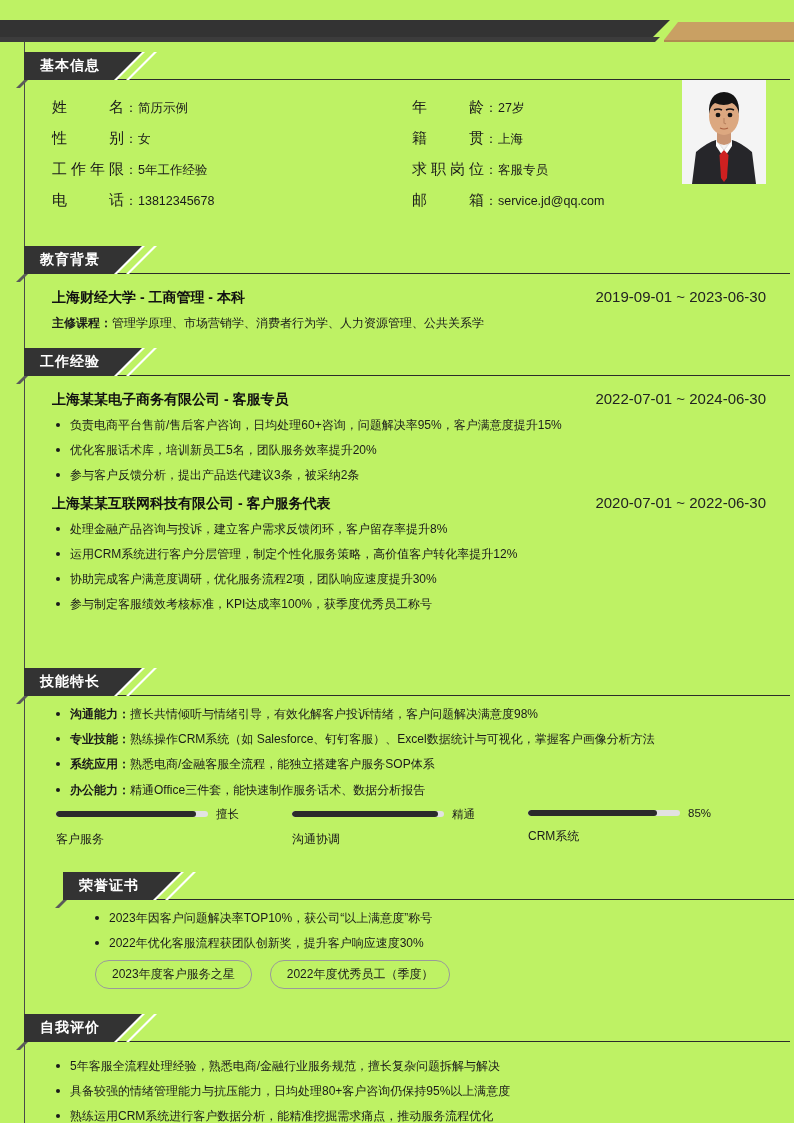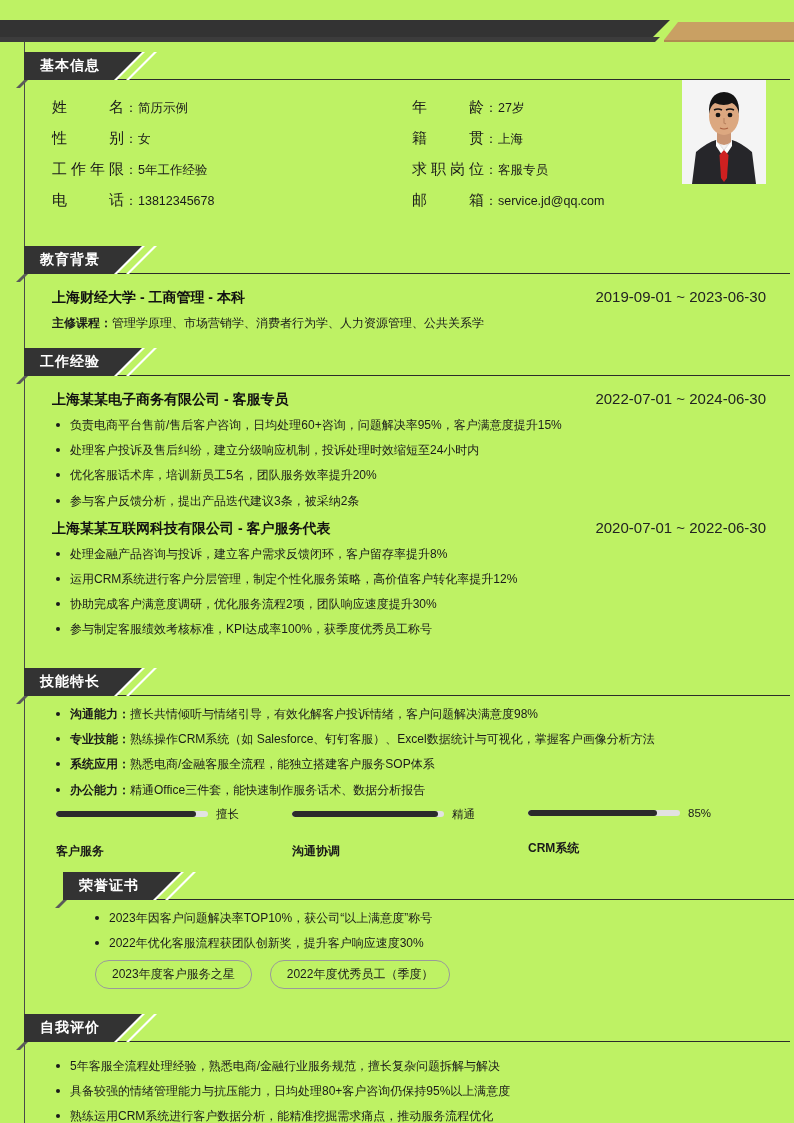--- a/index.html
+++ b/index.html
@@ -186,21 +186,21 @@
   .bar-cell { width: 236px; }
   .bar-top { display: flex; align-items: center; gap: 8px; }
   .bar-track {
     width: 152px; height: 6px;
     background: #e2e2e2;
     border-radius: 3px;
     overflow: hidden;
   }
   .bar-fill { height: 6px; background: #2b2b2b; border-radius: 3px; }
   .bar-level { font-size: 11.5px; color: #1a1a1a; white-space: nowrap; }
-  .bar-name { font-size: 12px; color: #1a1a1a; margin-top: 21px; font-weight: bold; }
+  .bar-name { font-size: 12px; color: #1a1a1a; margin-top: 9px; }
 
   
   .tags { display: flex; gap: 18px; margin-top: 6px; padding-left: 4px; }
   .tag {
     border: 1px solid #9a9a9a;
     border-radius: 14px;
     padding: 5px 16px;
     font-size: 12px;
     color: #1a1a1a;
     white-space: nowrap;
@@ -338,21 +338,20 @@
       <div class="sec-head-tail"></div>
     </div>
     <div class="sec-body">
 
       <div class="entry-head">
         <span class="entry-title">上海某某电子商务有限公司 - 客服专员</span>
         <span class="entry-date">2022-07-01 ~ 2024-06-30</span>
       </div>
       <ul class="bullets">
         <li>负责电商平台售前/售后客户咨询，日均处理60+咨询，问题解决率95%，客户满意度提升15%</li>
-        <li>处理客户投诉及售后纠纷，建立分级响应机制，投诉处理时效缩短至24小时内</li>
         <li>优化客服话术库，培训新员工5名，团队服务效率提升20%</li>
         <li>参与客户反馈分析，提出产品迭代建议3条，被采纳2条</li>
       </ul>
 
       <div class="entry-head" style="margin-top:10px;gap:44px;">
         <span class="entry-title">上海某某互联网科技有限公司 - 客户服务代表</span>
         <span class="entry-date">2020-07-01 ~ 2022-06-30</span>
       </div>
       <ul class="bullets">
         <li>处理金融产品咨询与投诉，建立客户需求反馈闭环，客户留存率提升8%</li>

